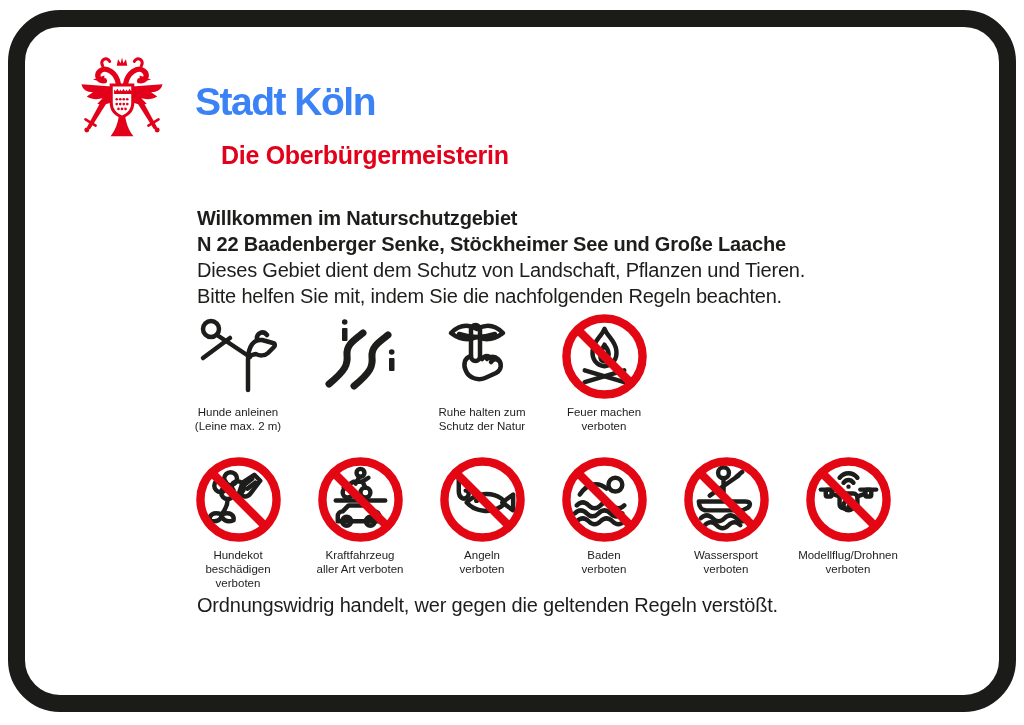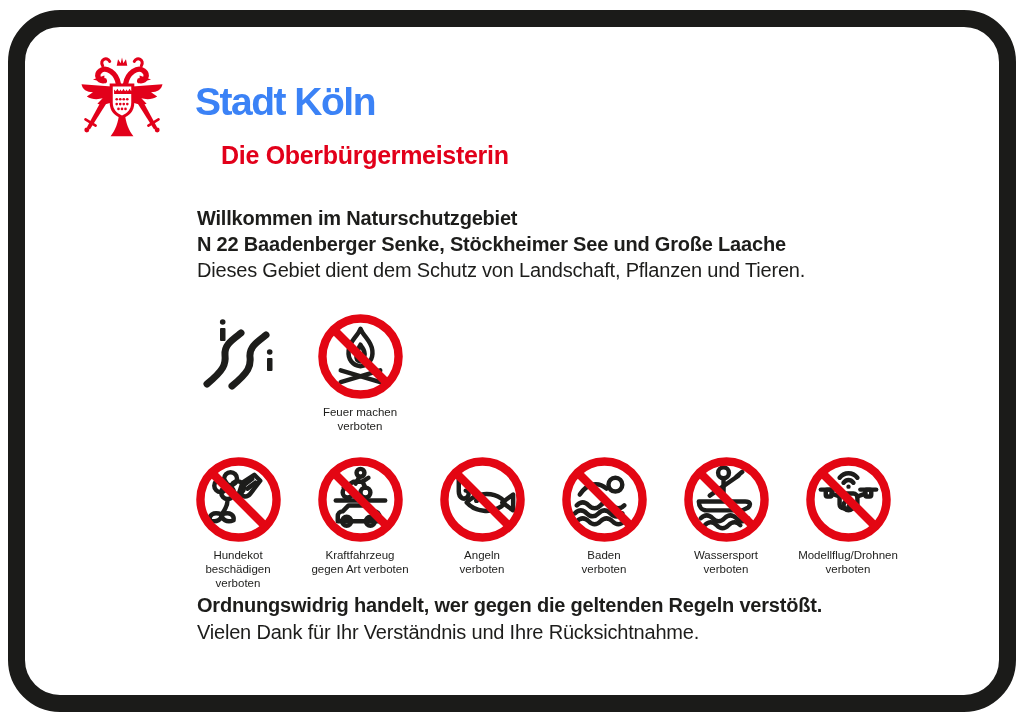--- a/index.html
+++ b/index.html
@@ -39,21 +39,21 @@
   .icon-box { width:88px; height:88px; display:flex; align-items:center; justify-content:center; }
   .row2 .icon-box { height:87px; }
   .caption {
     margin-top:5px; font-size:11.5px; line-height:14px; text-align:center;
     white-space:pre-line; color:#1d1d1b;
   }
   .footer {
     position:absolute; left:197px; top:592px;
     font-size:20px; line-height:27px; letter-spacing:-0.2px; white-space:nowrap;
   }
-  .footer .b { font-weight:bold;text-align:right; }
+  .footer .b { font-weight:normal;text-align:right; }
   
   .ink, .ink path, .ink circle, .ink rect, .ink line {
     stroke:#1d1d1b; stroke-width:4.5; fill:none; stroke-linecap:round; stroke-linejoin:round;
   }
   .ink .fill { fill:#1d1d1b; stroke:none; }
   .ink .thick { stroke-width:7; }
   .ringc { fill:none; stroke:#e30613; stroke-width:8.5; }
   .ringl { stroke:#e30613; stroke-width:8.5; stroke-linecap:butt; }
 </style>
 </head>
@@ -102,42 +102,74 @@
   </g>
 </svg>
 
 <div class="brand-title">Stadt Köln</div>
 <div class="brand-subtitle">Die Oberbürgermeisterin</div>
 
 <div class="intro">
   <div class="b">Willkommen im Naturschutzgebiet</div>
   <div class="b">N 22 Baadenberger Senke, Stöckheimer See und Große Laache</div>
   <div>Dieses Gebiet dient dem Schutz von Landschaft, Pflanzen und Tieren.</div>
+  <div>Bitte helfen Sie mit, indem Sie die nachfolgenden Regeln beachten.</div>
 </div>
 
 <div class="rule-row row1">
 
+  <div class="cell">
+    <div class="icon-box">
+      <svg viewBox="0 0 88 88" width="88" height="88">
+        <g class="ink">
+          <circle cx="17" cy="17" r="8"></circle>
+          <path d="M23 23 L56 45"></path>
+          <path d="M9 46 L36 26"></path>
+          <path d="M54 78 L54 48 C54 34 60 27 68 28 L79 31 C81.5 31.5 81 34 80 35 L74 41 C71 44 65 44 62 42 C57 43 54 44 54 48"></path>
+          <path d="M63 28 C62 21 69 18 73 23"></path>
+        </g>
+      </svg>
+    </div>
+    <div class="caption">Hunde anleinen
+(Leine max. 2 m)</div>
+  </div>
 
   <div class="cell">
     <div class="icon-box">
       <svg viewBox="0 0 88 88" width="88" height="88">
         <g class="ink">
           <path class="thick" d="M13 72 C30 58 32 52 31 43 C30 33 38 28 47 21"></path>
           <path class="thick" d="M38 74 C55 60 57 54 56 45 C55 35 63 30 72 23"></path>
           <rect class="fill" x="26" y="16" width="5.5" height="13" rx="1"></rect>
           <circle class="fill" cx="28.7" cy="10" r="2.8"></circle>
           <rect class="fill" x="73" y="46" width="5.5" height="13" rx="1"></rect>
           <circle class="fill" cx="75.7" cy="40" r="2.8"></circle>
         </g>
       </svg>
     </div>
   </div>
 
 
 
+  <div class="cell">
+    <div class="icon-box">
+      <svg viewBox="0 0 88 88" width="88" height="88">
+        <g class="ink">
+          <path d="M13 21 Q25 9 39 17 Q53 9 65 21 Q52 31 39 25 Q26 31 13 21 Z"></path>
+          <path d="M21 22 Q39 28 57 22"></path>
+          <rect x="33" y="13" width="9" height="36" rx="4.5"></rect>
+          <path d="M33 44 C26 46 25 53 28 59 C31 66 40 69 47 66 L58 61 C64 58 64 51 60 47 C57 44 52 44 49 47"></path>
+          <path d="M44 47 q4 -5 9 -1"></path>
+          <path d="M53 50 q4 -5 8 -1"></path>
+        </g>
+      </svg>
+    </div>
+    <div class="caption">Ruhe halten zum
+Schutz der Natur</div>
+  </div>
 
   <div class="cell">
     <div class="icon-box">
       <svg viewBox="0 0 88 88" width="87" height="87">
         <g class="ink">
           <path d="M44 16 C47 24 55 28 56 38 C57 47 52 53 44 54 C36 53 31 47 32 38 C33 28 41 24 44 16 Z"></path>
           <path d="M44 32 C46 36 49 38 48 43 C47.5 47 46 49 43.5 49 C41 48.5 39.5 46 40 42 C40.5 38 42.5 35 44 32 Z"></path>
           <path d="M24 58 L64 70" stroke-width="5.5"></path>
           <path d="M64 58 L24 70" stroke-width="5.5"></path>
         </g>
@@ -189,21 +221,21 @@
           <path d="M46 26 L52 22" stroke-width="4"></path>
           <path d="M21 66 V61 C21 58 23 56 26 56 L32 50 H52 L58 56 C61 56 63 58 63 61 V66 Z" stroke-width="4"></path>
           <circle cx="30" cy="66" r="4.5" stroke-width="4"></circle>
           <circle cx="54" cy="66" r="4.5" stroke-width="4"></circle>
         </g>
         <circle class="ringc" cx="44" cy="44" r="38.5"></circle>
         <line class="ringl" x1="17.5" y1="17.5" x2="70.5" y2="70.5"></line>
       </svg>
     </div>
     <div class="caption">Kraftfahrzeug
-gegen Art verboten</div>
+aller Art verboten</div>
   </div>
 
   <div class="cell">
     <div class="icon-box">
       <svg viewBox="0 0 88 88" width="87" height="87">
         <g class="ink">
           <path d="M20 14 V36 C20 43 26 45 29 41 C31 38 30 35 27 35"></path>
           <path d="M28 47 C37 37 53 36 63 43 C65 44.5 66 46 66 47 C66 48 65 49.5 63 51 C53 58 37 57 28 47 Z"></path>
           <path d="M64 47 L75 39 V55 Z"></path>
           <circle class="fill" cx="38" cy="45" r="2.6"></circle>
@@ -275,14 +307,13 @@
         <line class="ringl" x1="17.5" y1="17.5" x2="70.5" y2="70.5"></line>
       </svg>
     </div>
     <div class="caption">Modellflug/Drohnen
 verboten</div>
   </div>
 </div>
 
 <div class="footer">
   <div class="b">Ordnungswidrig handelt, wer gegen die geltenden Regeln verstößt.</div>
-  <div>Vielen Dank für Ihr Verständnis und Ihre Rücksichtnahme.</div>
 </div>
 
 </body></html>

